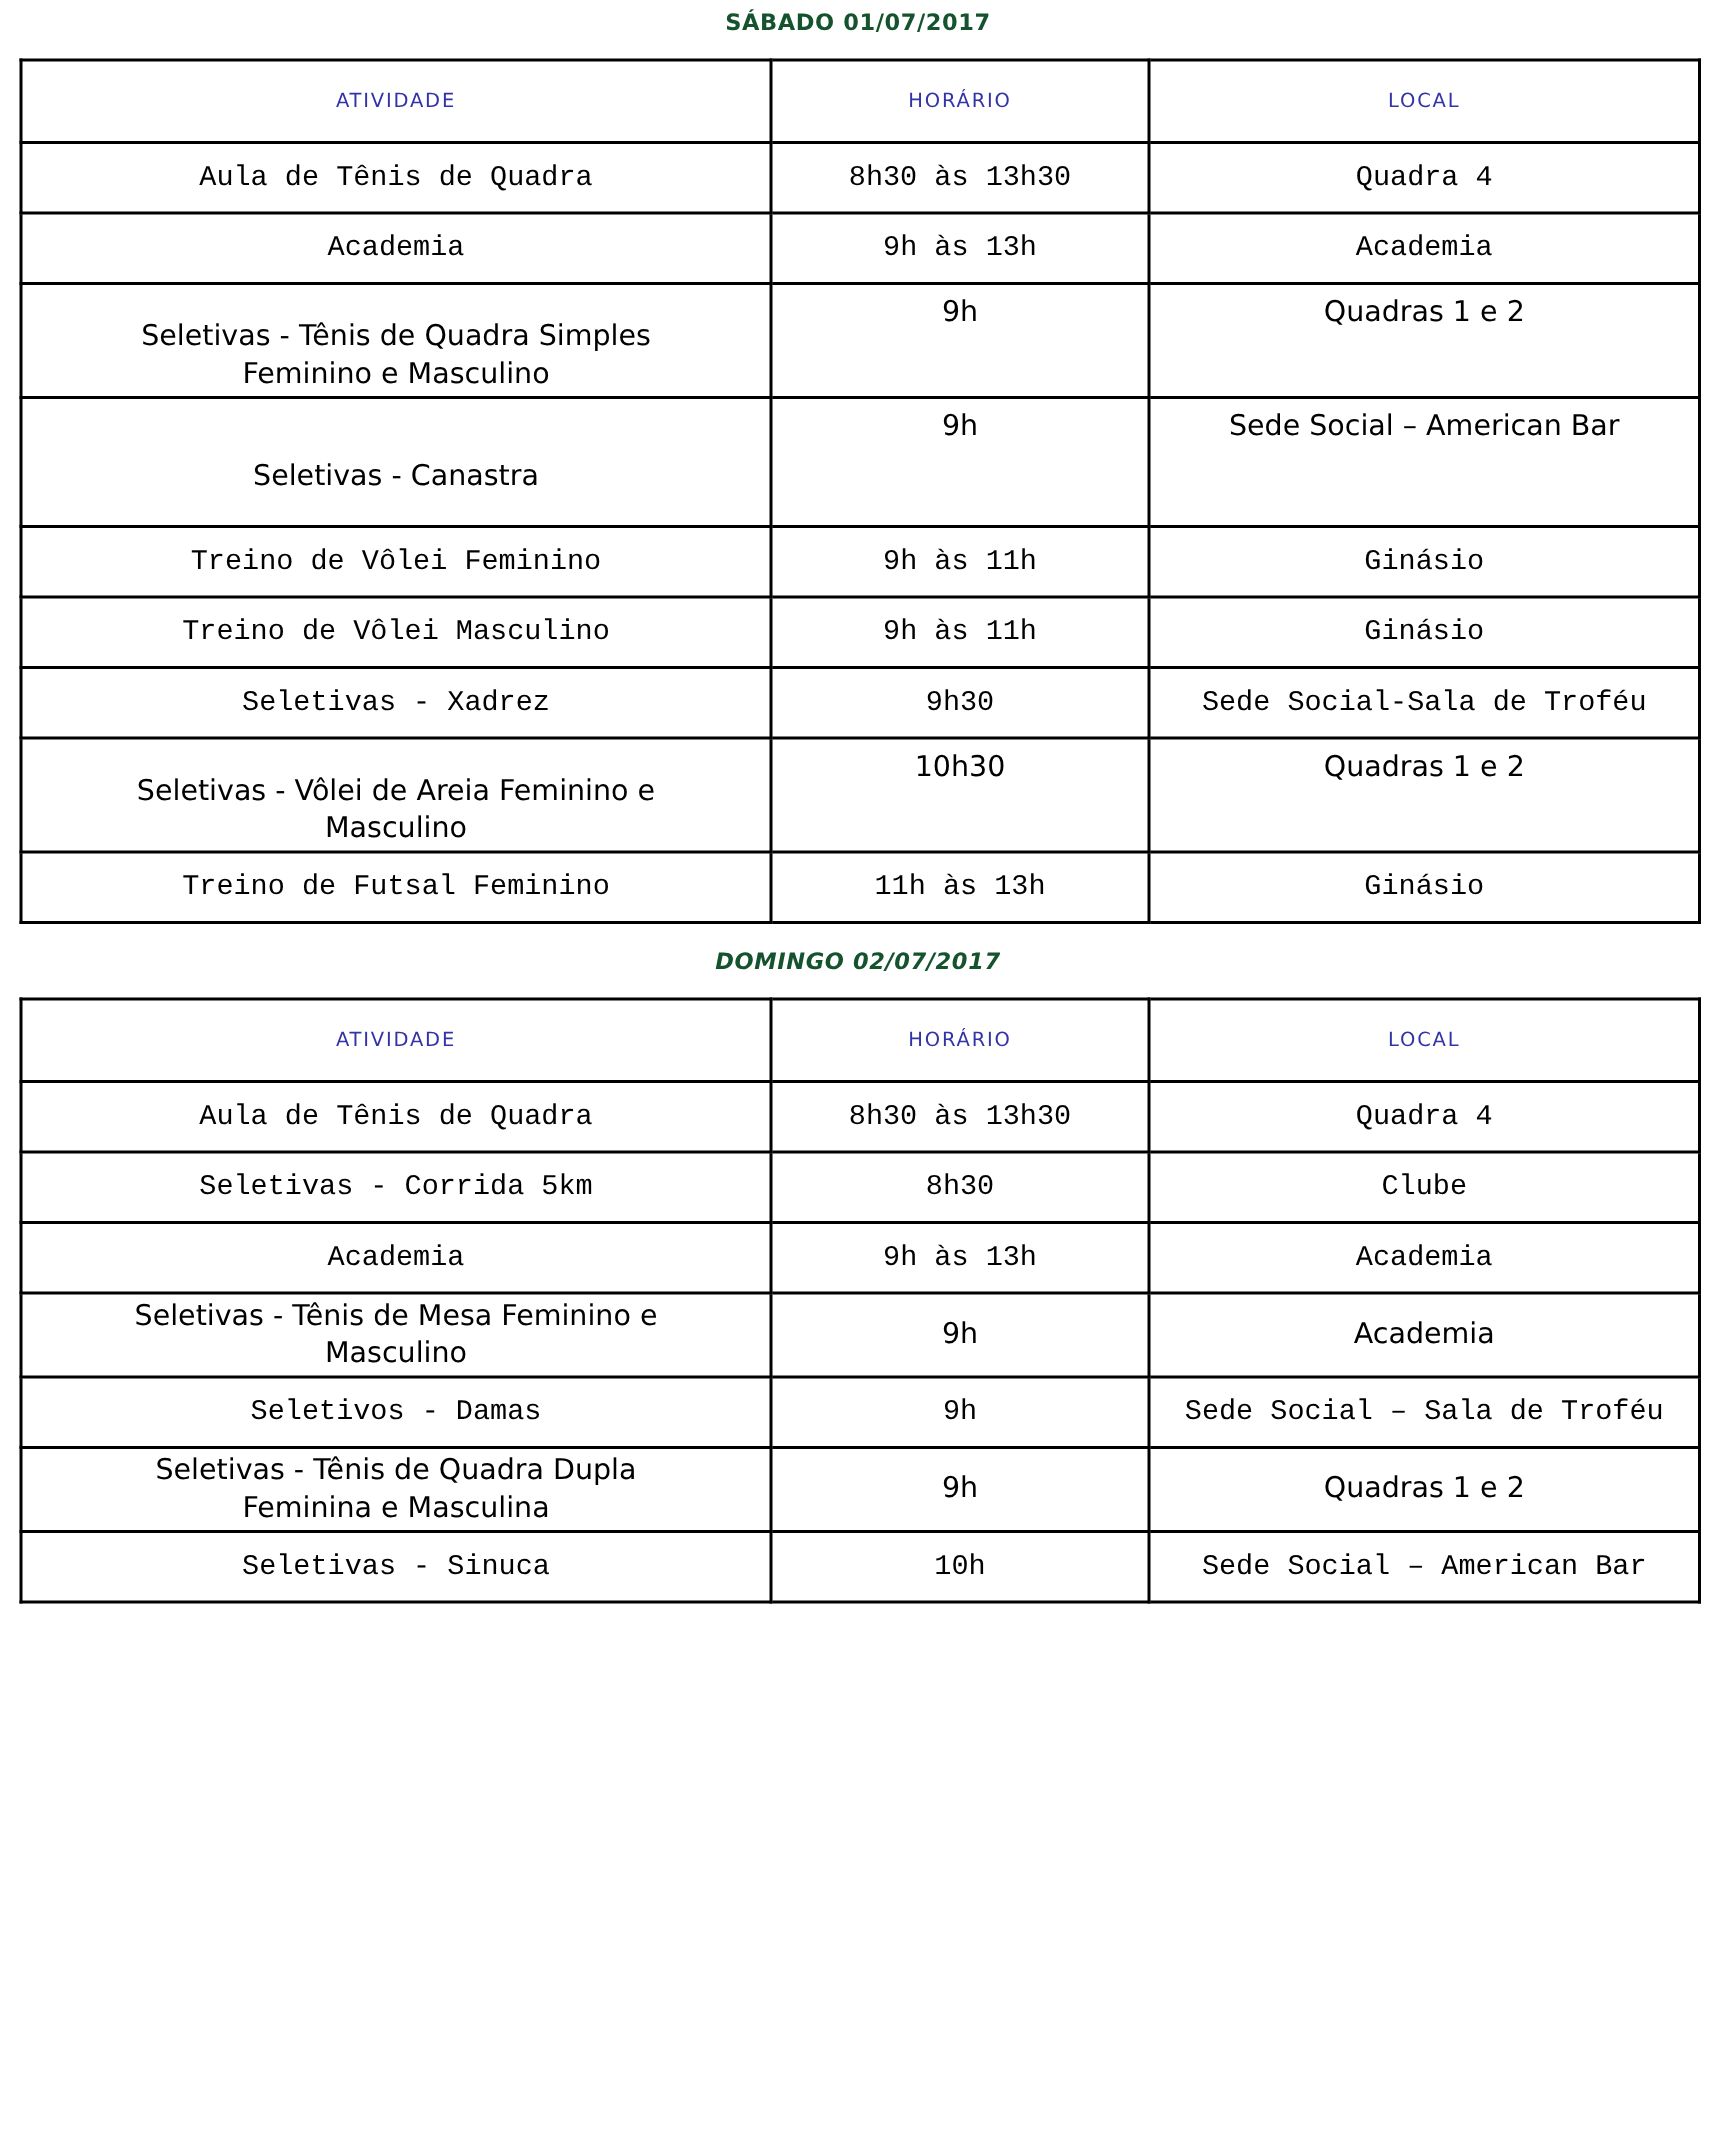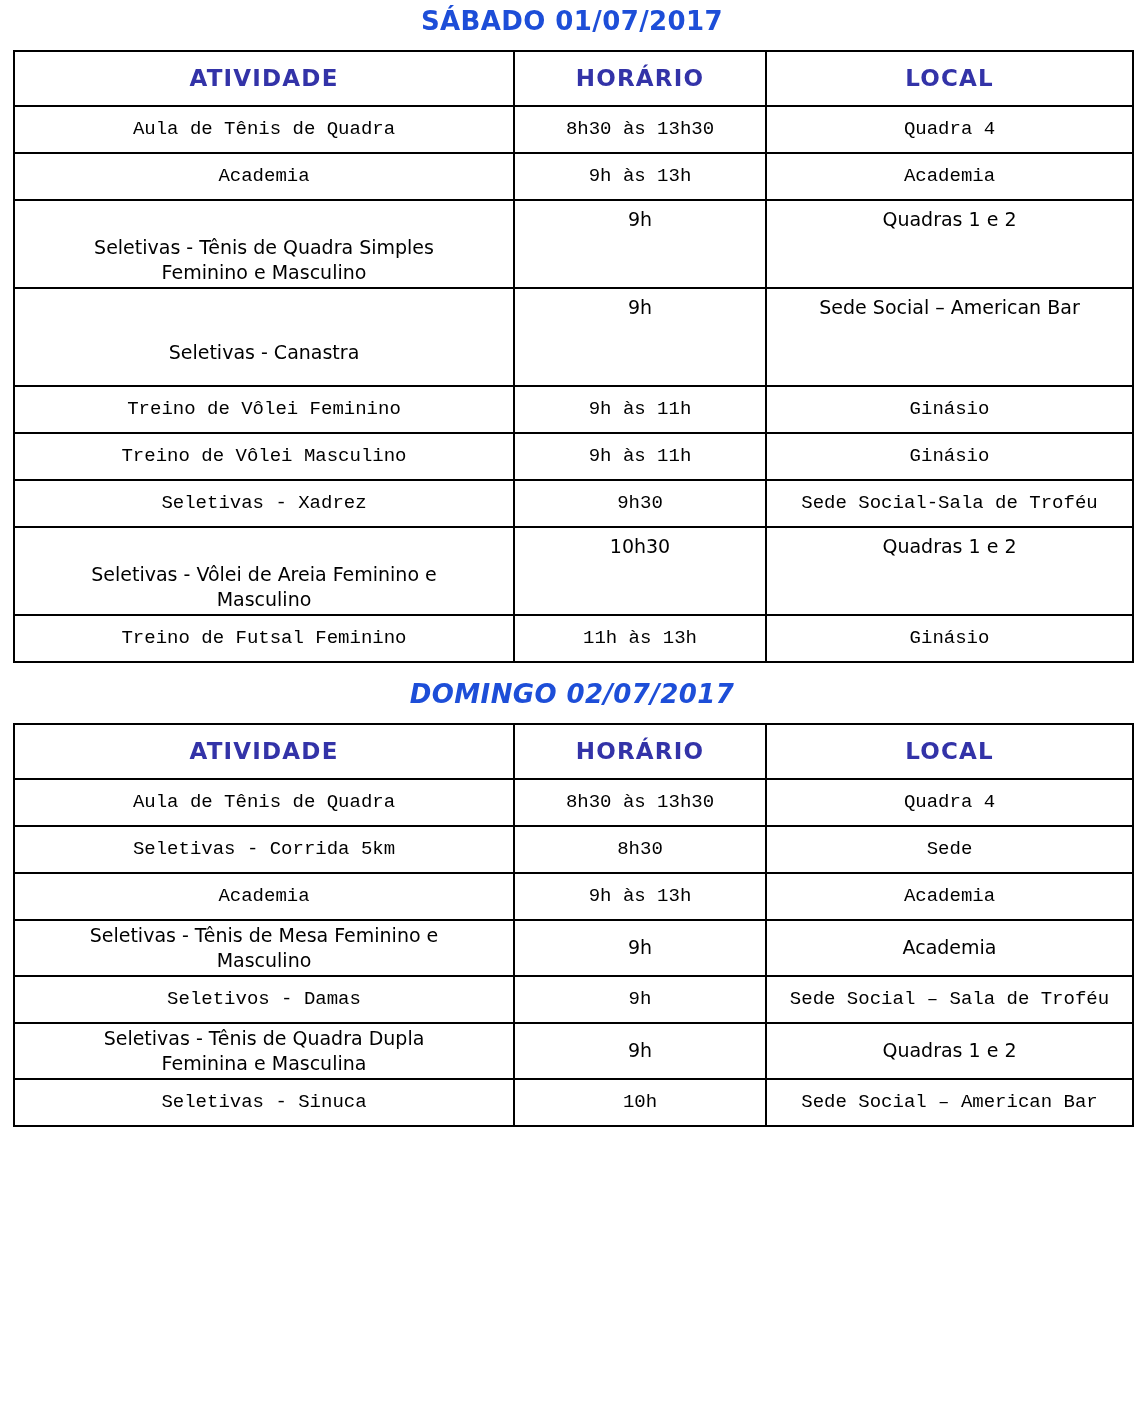--- a/index.html
+++ b/index.html
@@ -18,24 +18,24 @@
   .page {
     position: relative;
     width: 1144px;
     height: 1422px;
     box-sizing: border-box;
   }
 
   .day-title {
     text-align: center;
     font-family: "DejaVu Sans", sans-serif;
-    font-size: 26px;
+    font-size: 15px;
     font-weight: 600;
     letter-spacing: 0.4px;
-    color: #1d4ed8;
+    color: #14532d;
     line-height: 1;
   }
   .title-sabado { padding-top: 8px; padding-bottom: 0; }
   .title-domingo { padding-top: 18px; padding-bottom: 0; font-style: italic; }
 
   .sched-table {
     border-collapse: collapse;
     table-layout: fixed;
     width: 1119px;
     margin: 0 auto 0 13px;
@@ -53,41 +53,41 @@
     vertical-align: middle;
     font-family: "DejaVu Sans", sans-serif;
     font-size: 19px;
     line-height: 1.32;
     color: #000000;
     background: #ffffff;
   }
 
   .sched-table thead th {
     height: 53px;
-    font-size: 23px;
-    font-weight: 700;
+    font-size: 13px;
+    font-weight: 400;
     color: #3333a8;
     letter-spacing: 1.2px;
   }
 
   .sched-table tbody td {
     font-weight: 400;
   }
   .sched-table tbody tr.one-line td { height: 45px; font-family: Liberation Mono, monospace; }
   .sched-table tbody tr.two-line td { height: 54px; }
   .sched-table tbody tr.tall td { height: 64px; }
 
   .sched-table td.act { }
   .sched-table td.time { }
   .sched-table td.local { }
 
   
   tr.offset-act td.time,
   tr.offset-act td.local { vertical-align: top; padding-top: 6px; }
-  tr.offset-act td.act { vertical-align: middle; padding-top: 32px; }
+  tr.offset-act td.act { vertical-align: middle; padding-top: 20px; }
 
   .table-wrap { margin-top: 16px; }
   .table-wrap-2 { margin-top: 16px; }
 </style>
 </head>
 <body>
 
 <div class="page">
 
   <div class="day-title title-sabado">SÁBADO 01/07/2017</div>
@@ -174,21 +174,21 @@
       </thead>
       <tbody>
         <tr class="one-line">
           <td class="act">Aula de Tênis de Quadra</td>
           <td class="time">8h30 às 13h30</td>
           <td class="local">Quadra 4</td>
         </tr>
         <tr class="one-line">
           <td class="act">Seletivas - Corrida 5km</td>
           <td class="time">8h30</td>
-          <td class="local">Sede</td>
+          <td class="local">Clube</td>
         </tr>
         <tr class="one-line">
           <td class="act">Academia</td>
           <td class="time">9h às 13h</td>
           <td class="local">Academia</td>
         </tr>
         <tr class="two-line">
           <td class="act">Seletivas - Tênis de Mesa Feminino e<br>Masculino</td>
           <td class="time">9h</td>
           <td class="local">Academia</td>

